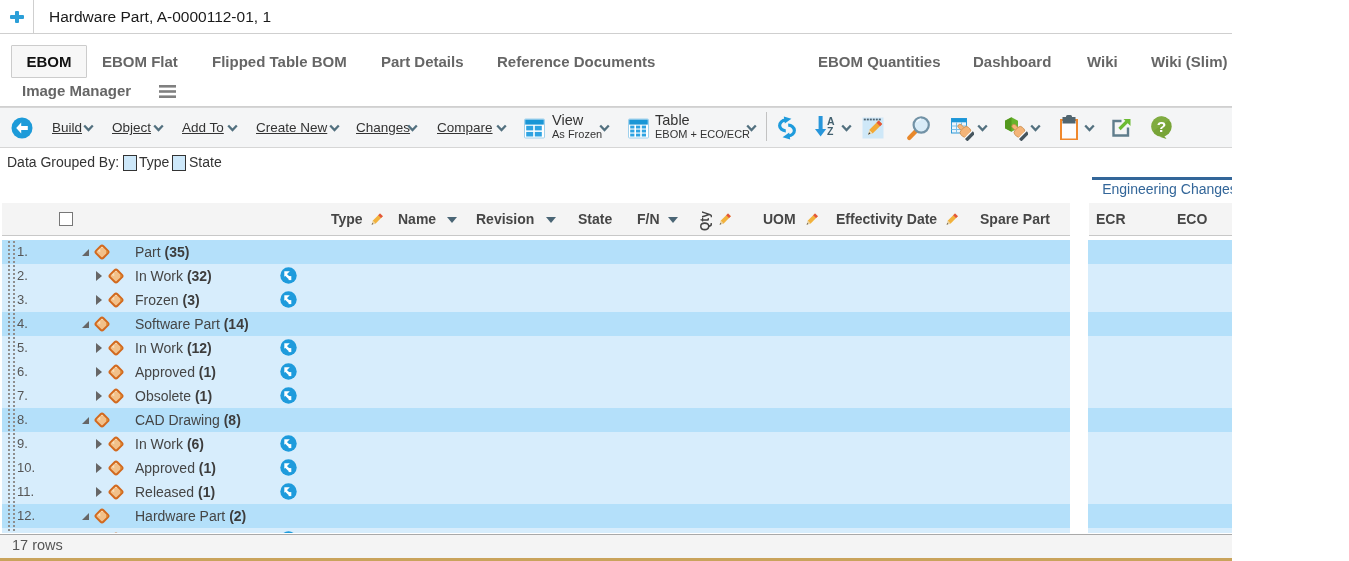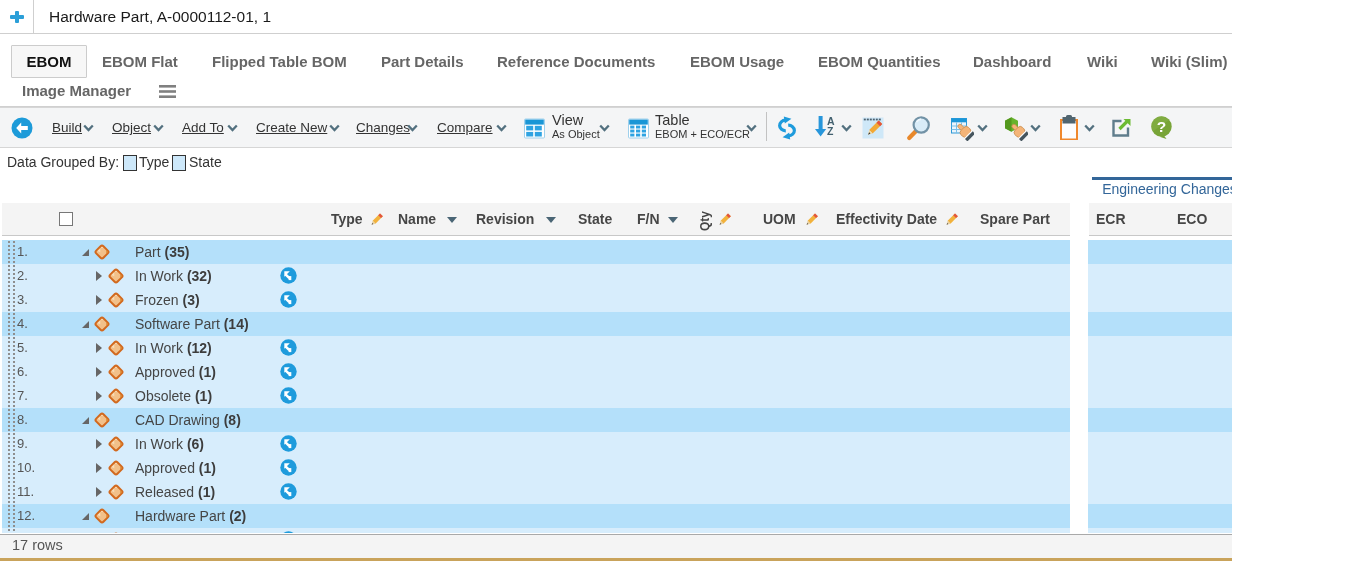--- a/index.html
+++ b/index.html
@@ -81,21 +81,20 @@
     <rect x="5" y="0" width="4" height="12" rx="1" fill="#2b9fd8"></rect>
     <rect x="0" y="4" width="14" height="4" rx="1" fill="#2b9fd8"></rect>
   </svg>
 
   <div class="abs" id="tabs"></div>
   <div id="tabactive">EBOM</div>
   <div class="tab" style="left:102px">EBOM Flat</div>
   <div class="tab" style="left:212px">Flipped Table BOM</div>
   <div class="tab" style="left:381px">Part Details</div>
   <div class="tab" style="left:497px">Reference Documents</div>
-  <div class="tab" style="left:690px">EBOM Usage</div>
   <div class="tab" style="left:818px">EBOM Quantities</div>
   <div class="tab" style="left:973px">Dashboard</div>
   <div class="tab" style="left:1087px">Wiki</div>
   <div class="tab" style="left:1151px">Wiki (Slim)</div>
   <div class="tab2" style="left:22px">Image Manager</div>
   <svg class="abs" style="left:159px;top:85px" width="17" height="13" viewBox="0 0 17 13">
     <rect x="0" y="0" width="17" height="2.6" fill="#808080"></rect>
     <rect x="0" y="5.2" width="17" height="2.6" fill="#808080"></rect>
     <rect x="0" y="10.4" width="17" height="2.6" fill="#808080"></rect>
   </svg>
@@ -131,21 +130,21 @@
     </svg>
   <svg class="abs" style="left:524px;top:118px" width="21" height="21" viewBox="0 0 21 21">
       <rect x="0.5" y="1" width="20" height="19" rx="1" fill="#fff" stroke="#9fd0ec" stroke-width="1"></rect>
       <rect x="1.2" y="1.6" width="18.6" height="5" fill="#1996d6"></rect>
       <rect x="2.2" y="7.8" width="7" height="4.6" fill="#2ea3e2"></rect>
       <rect x="2.2" y="13.9" width="7" height="4.6" fill="#2ea3e2"></rect>
       <rect x="10.8" y="7.8" width="7" height="4.6" fill="#2ea3e2"></rect>
       <rect x="10.8" y="13.9" width="7" height="4.6" fill="#2ea3e2"></rect>
     </svg>
   <div class="abs" style="left:552px;top:112px;font-size:14.5px;color:#333">View</div>
-  <div class="abs" style="left:552px;top:128px;font-size:11px;color:#333">As Object</div>
+  <div class="abs" style="left:552px;top:128px;font-size:11px;color:#333">As Frozen</div>
   <svg class="abs" style="left:599px;top:124px" width="11" height="8" viewBox="0 0 11 8">
       <path d="M1.2 1.5 L5.5 6 L9.8 1.5" stroke="#52707f" stroke-width="2.3" fill="none"></path>
     </svg>
   <svg class="abs" style="left:628px;top:118px" width="21" height="21" viewBox="0 0 21 21">
       <rect x="0.5" y="1" width="20" height="19" rx="1" fill="#fff" stroke="#9fd0ec" stroke-width="1"></rect>
       <rect x="1.2" y="1.6" width="18.6" height="5" fill="#1996d6"></rect>
       <rect x="2.2" y="7.6" width="4.2" height="2.9" fill="#2ea3e2"></rect>
       <rect x="2.2" y="11.6" width="4.2" height="2.9" fill="#2ea3e2"></rect>
       <rect x="2.2" y="15.6" width="4.2" height="2.9" fill="#2ea3e2"></rect>
       <rect x="8.0" y="7.6" width="4.2" height="2.9" fill="#2ea3e2"></rect>

